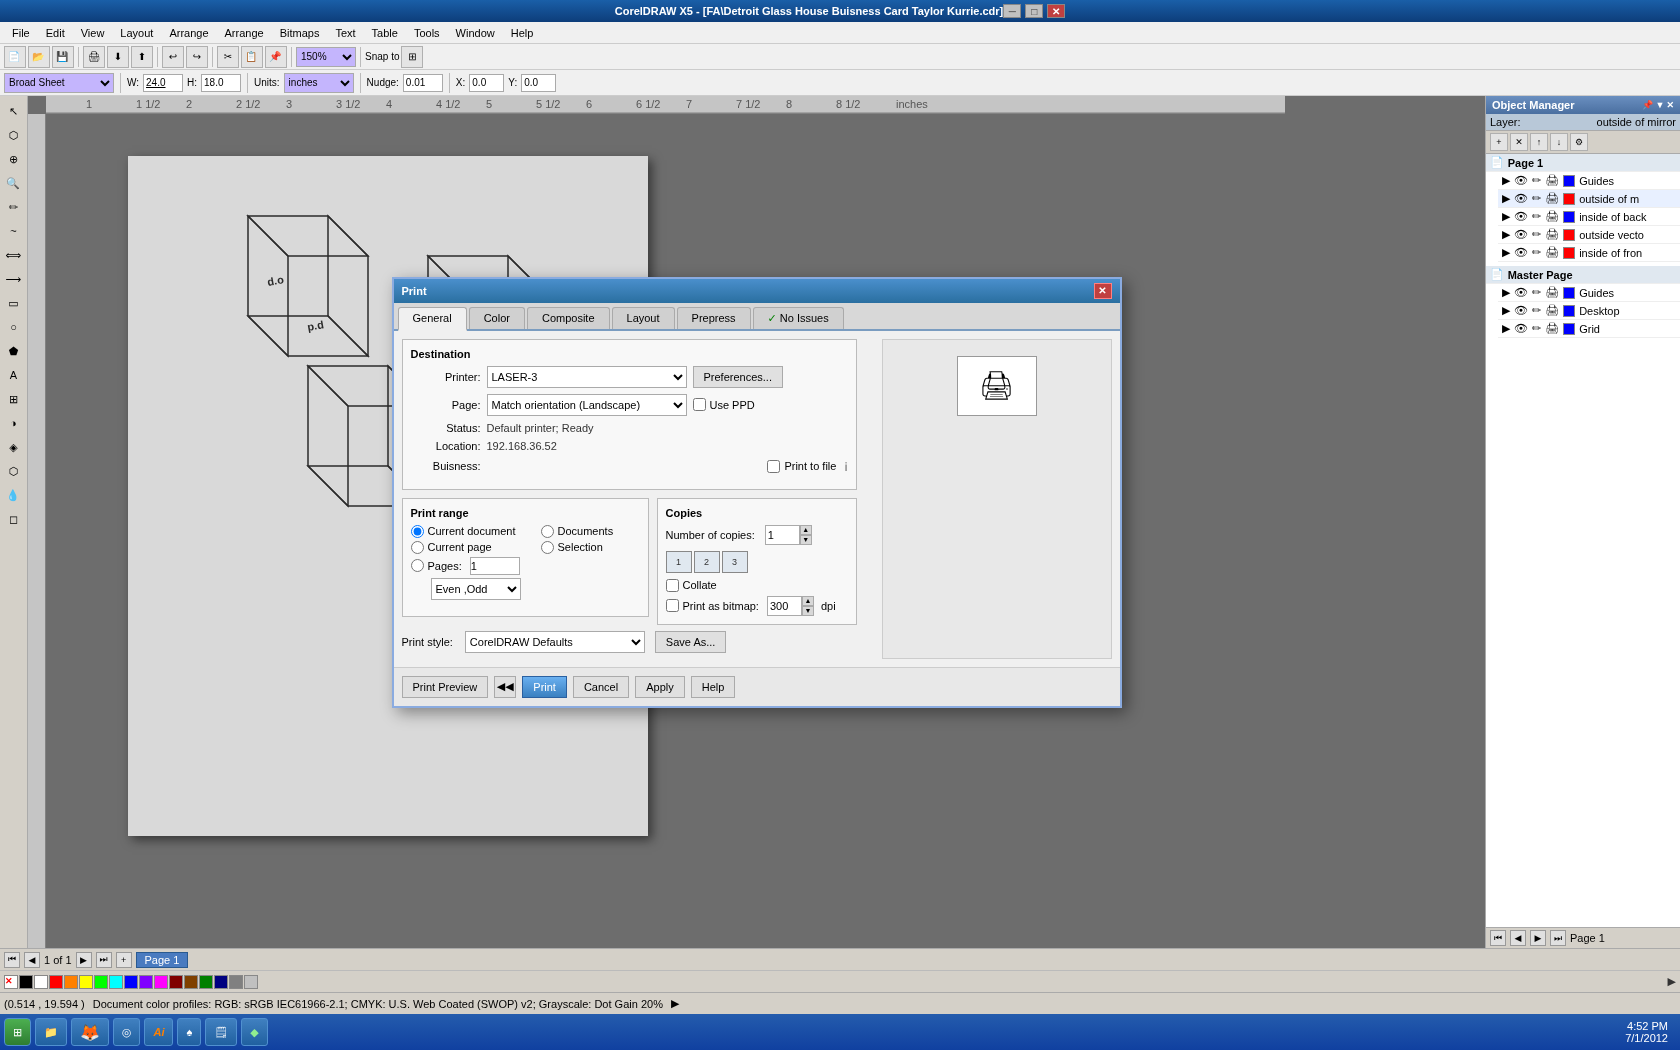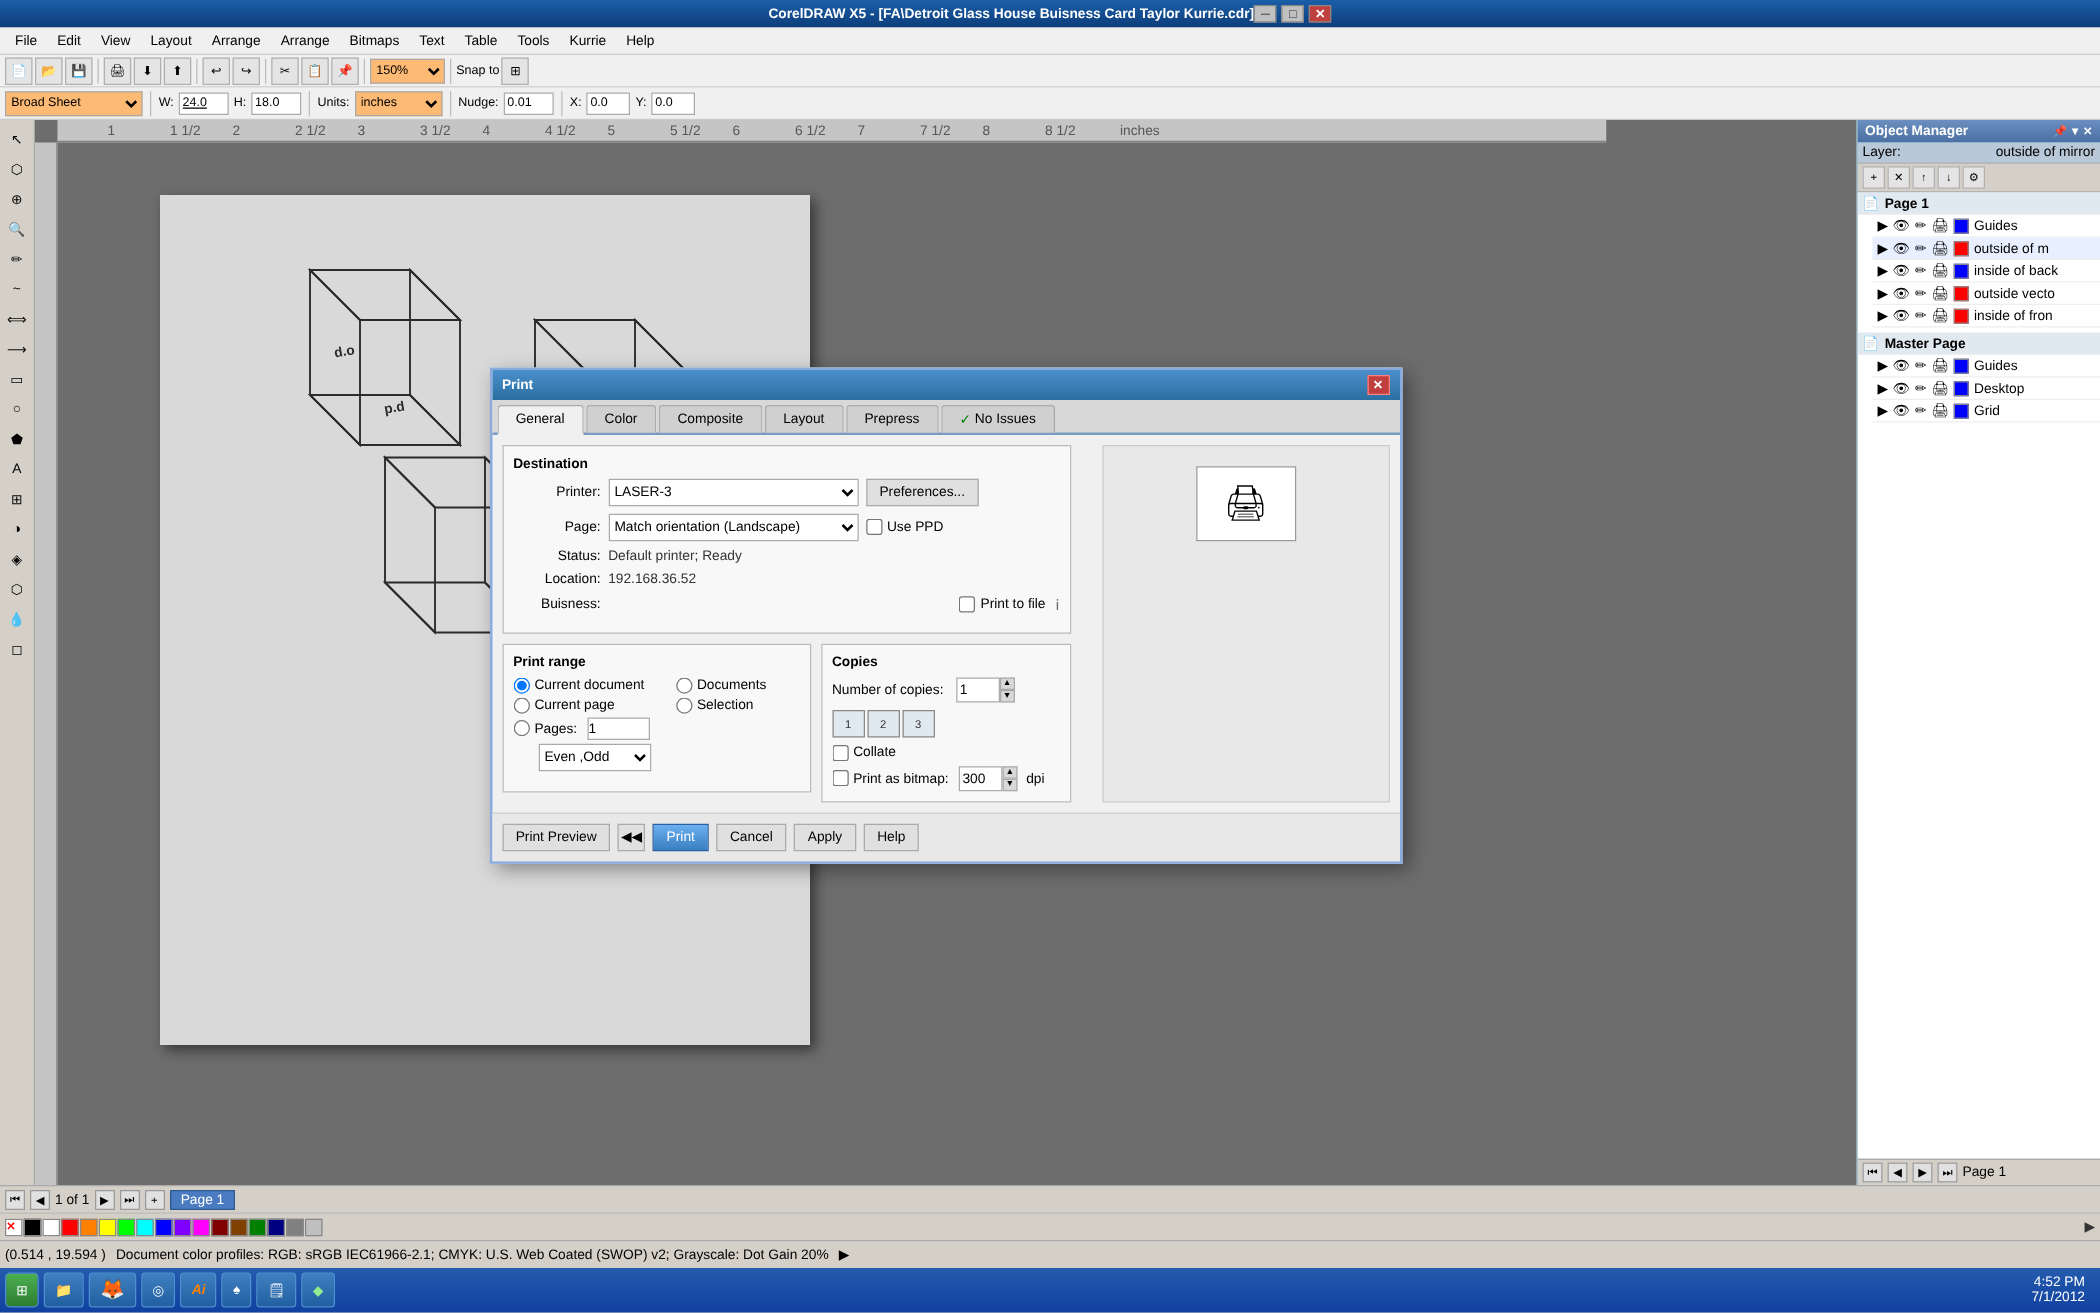--- a/index.html
+++ b/index.html
@@ -62,21 +62,21 @@
       width: 22px; height: 22px; background: #e4e4e4;
       border: 1px solid #b0b0b0; display: inline-flex;
       align-items: center; justify-content: center; cursor: pointer;
       font-size: 10px;
     }
     .tb-separator { width: 1px; height: 20px; background: #bbb; margin: 0 2px; }
     .tb-input {
       height: 18px; border: 1px solid #aaa; padding: 0 2px; font-size: 10px; width: 50px;
     }
     .tb-dropdown {
-      height: 20px; border: 1px solid #aaa; font-size: 10px; background: #fdba74;
+      height: 20px; border: 1px solid #aaa; font-size: 10px; background: #c4b5fd;
     }
 
     
     #main {
       display: flex;
       height: calc(1050px - 22px - 22px - 26px - 26px - 26px - 26px);
     }
 
     
     #toolbox {
@@ -424,21 +424,21 @@
   <span class="menu-item">File</span>
   <span class="menu-item">Edit</span>
   <span class="menu-item">View</span>
   <span class="menu-item">Layout</span>
   <span class="menu-item">Arrange</span>
   <span class="menu-item">Arrange</span>
   <span class="menu-item">Bitmaps</span>
   <span class="menu-item">Text</span>
   <span class="menu-item">Table</span>
   <span class="menu-item">Tools</span>
-  <span class="menu-item">Kurrie</span>
+  <span class="menu-item">Window</span>
   <span class="menu-item">Help</span>
 </div>
 
 <div id="toolbar1">
   <div class="tb-btn">📄</div>
   <div class="tb-btn">📂</div>
   <div class="tb-btn">💾</div>
   <div class="tb-separator"></div>
   <div class="tb-btn">🖨</div>
   <div class="tb-btn">⬇</div>
@@ -696,20 +696,27 @@
                     <div class="spinner-btns">
                       <div class="spin-btn">▲</div>
                       <div class="spin-btn">▼</div>
                     </div>
                   </div>
                   <span style="margin-left:3px;">dpi</span>
                 </div>
               </div>
             </div>
 
+            <div class="dialog-row" style="margin-top:6px;">
+              <span style="font-size:11px;">Print style:</span>
+              <select class="dialog-dropdown" style="width:180px;margin-left:6px;">
+                <option>CorelDRAW Defaults</option>
+              </select>
+              <button class="dialog-btn" style="margin-left:4px;">Save As...</button>
+            </div>
           </div>
 
           <div id="dialog-right" style="width:230px;background:#e8e8e8;border:1px solid #ccc;min-height:260px;display:flex;flex-direction:column;align-items:center;padding:8px;">
             <div class="preview-img" style="width:80px;height:60px;background:white;border:1px solid #999;display:flex;align-items:center;justify-content:center;font-size:28px;margin-top:8px;">
               🖨
             </div>
           </div>
         </div>
 
         <div id="dialog-footer">

